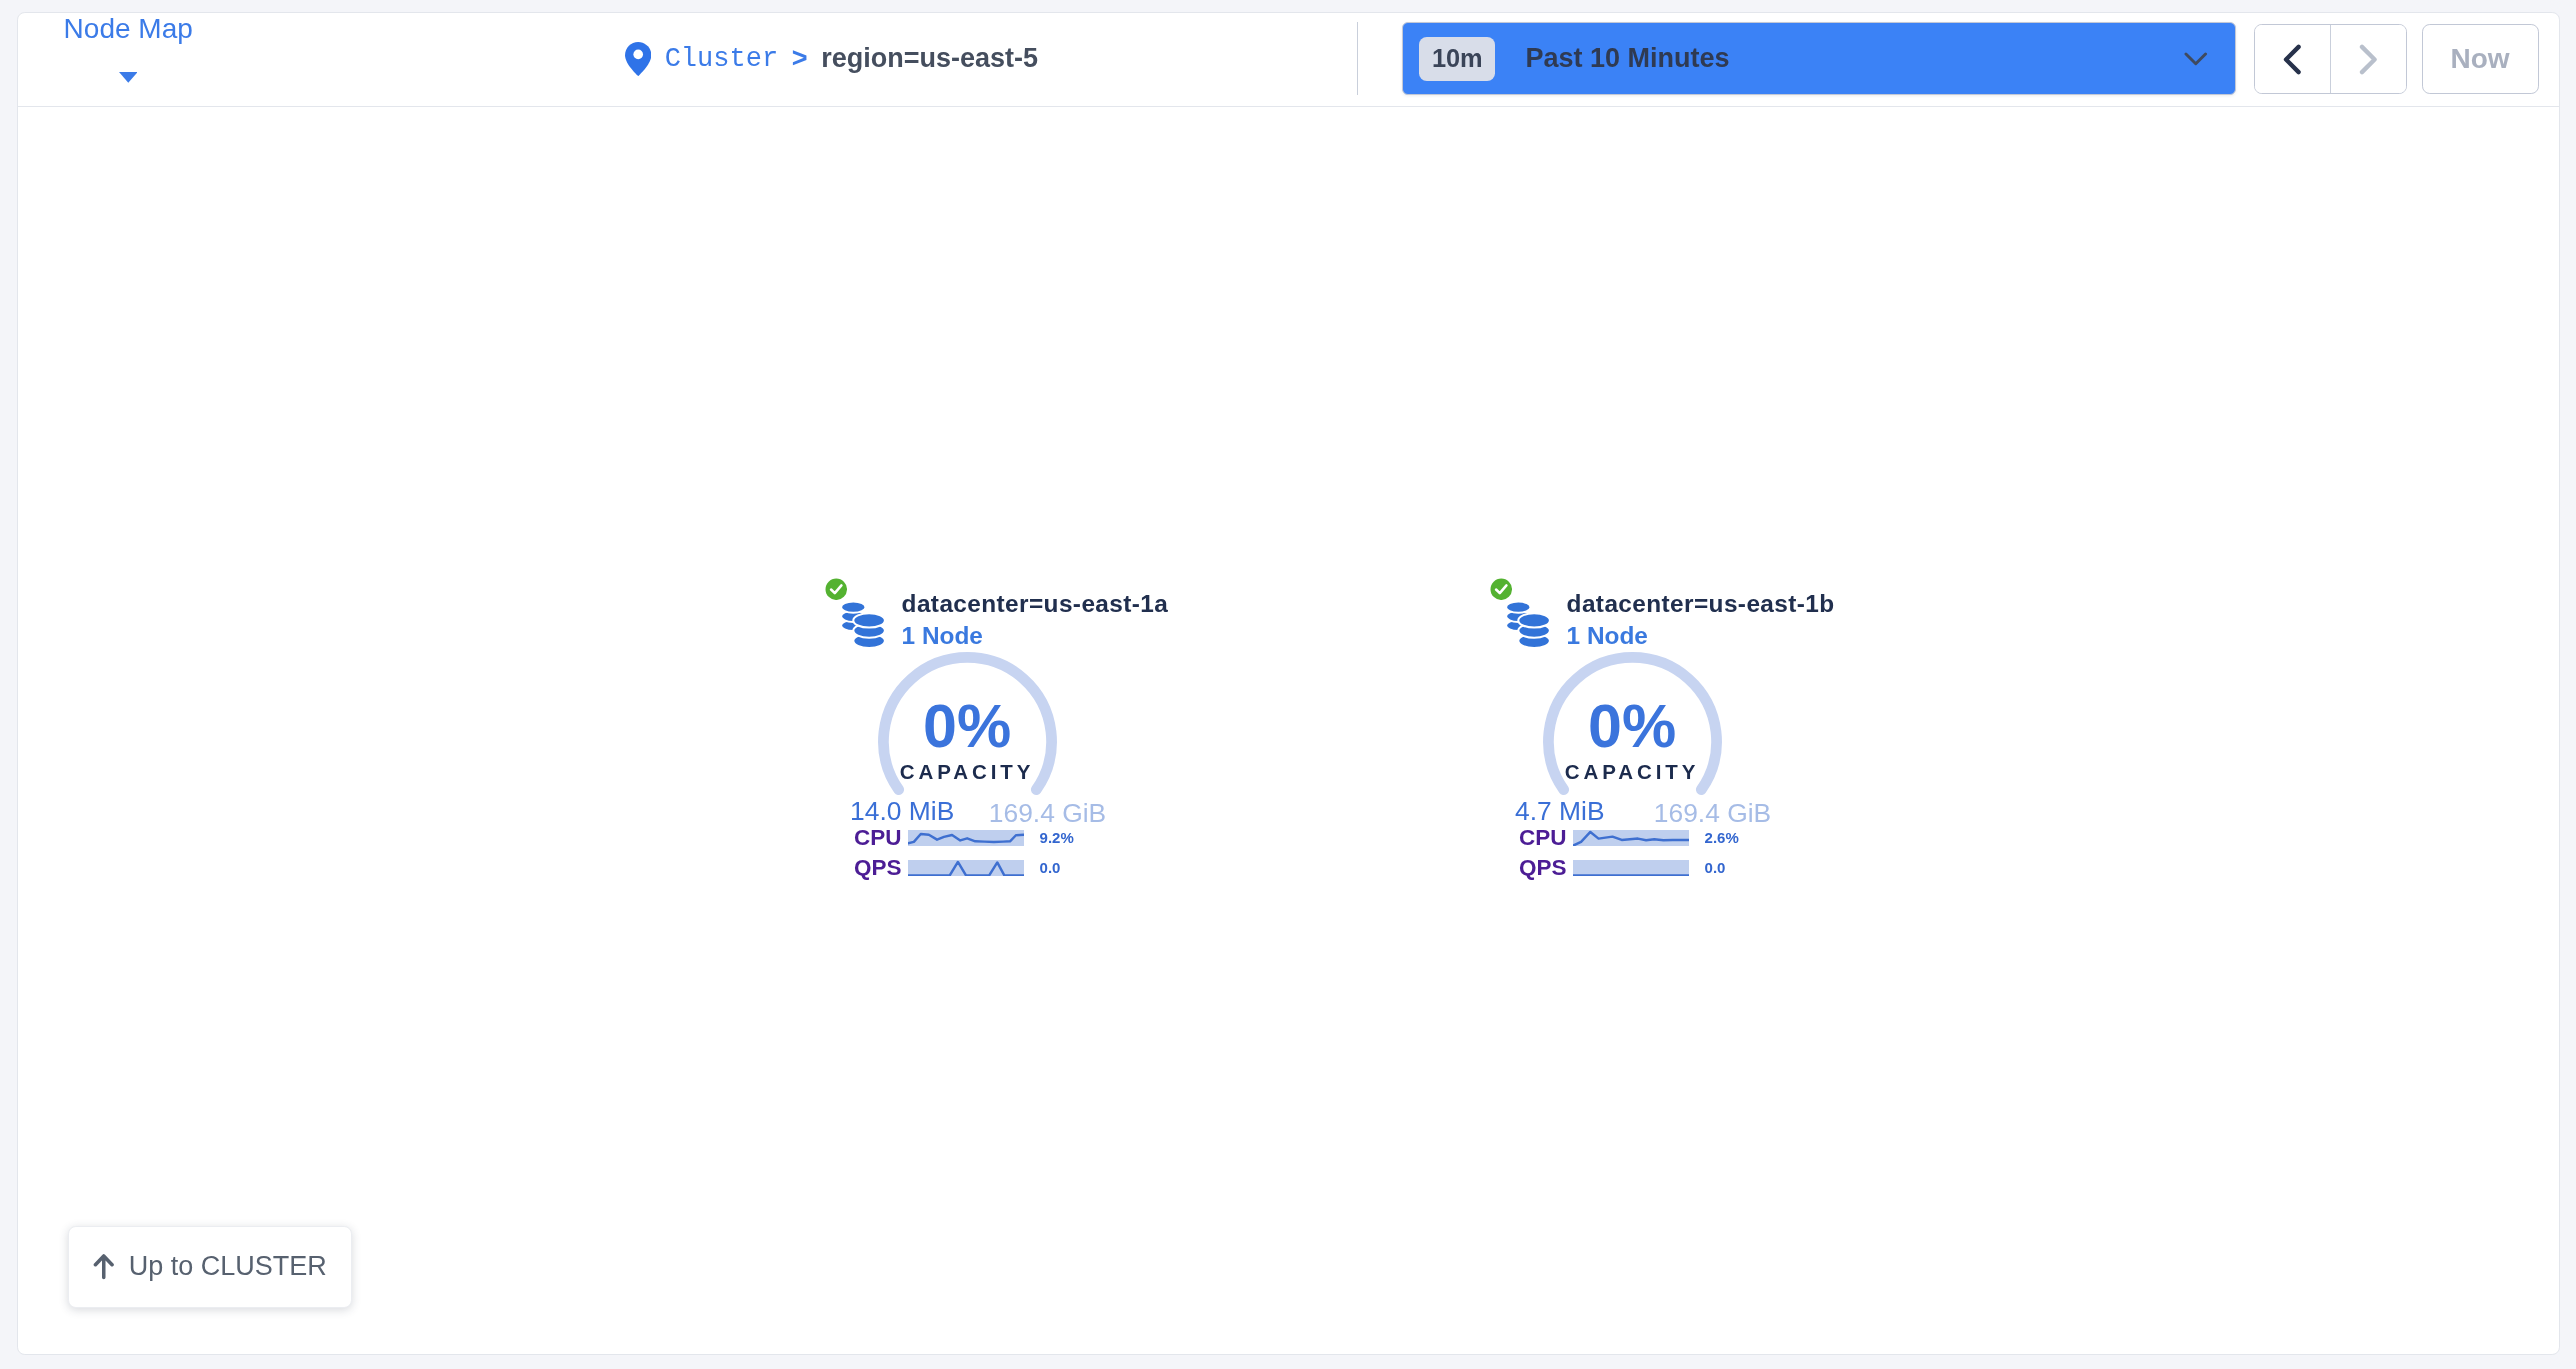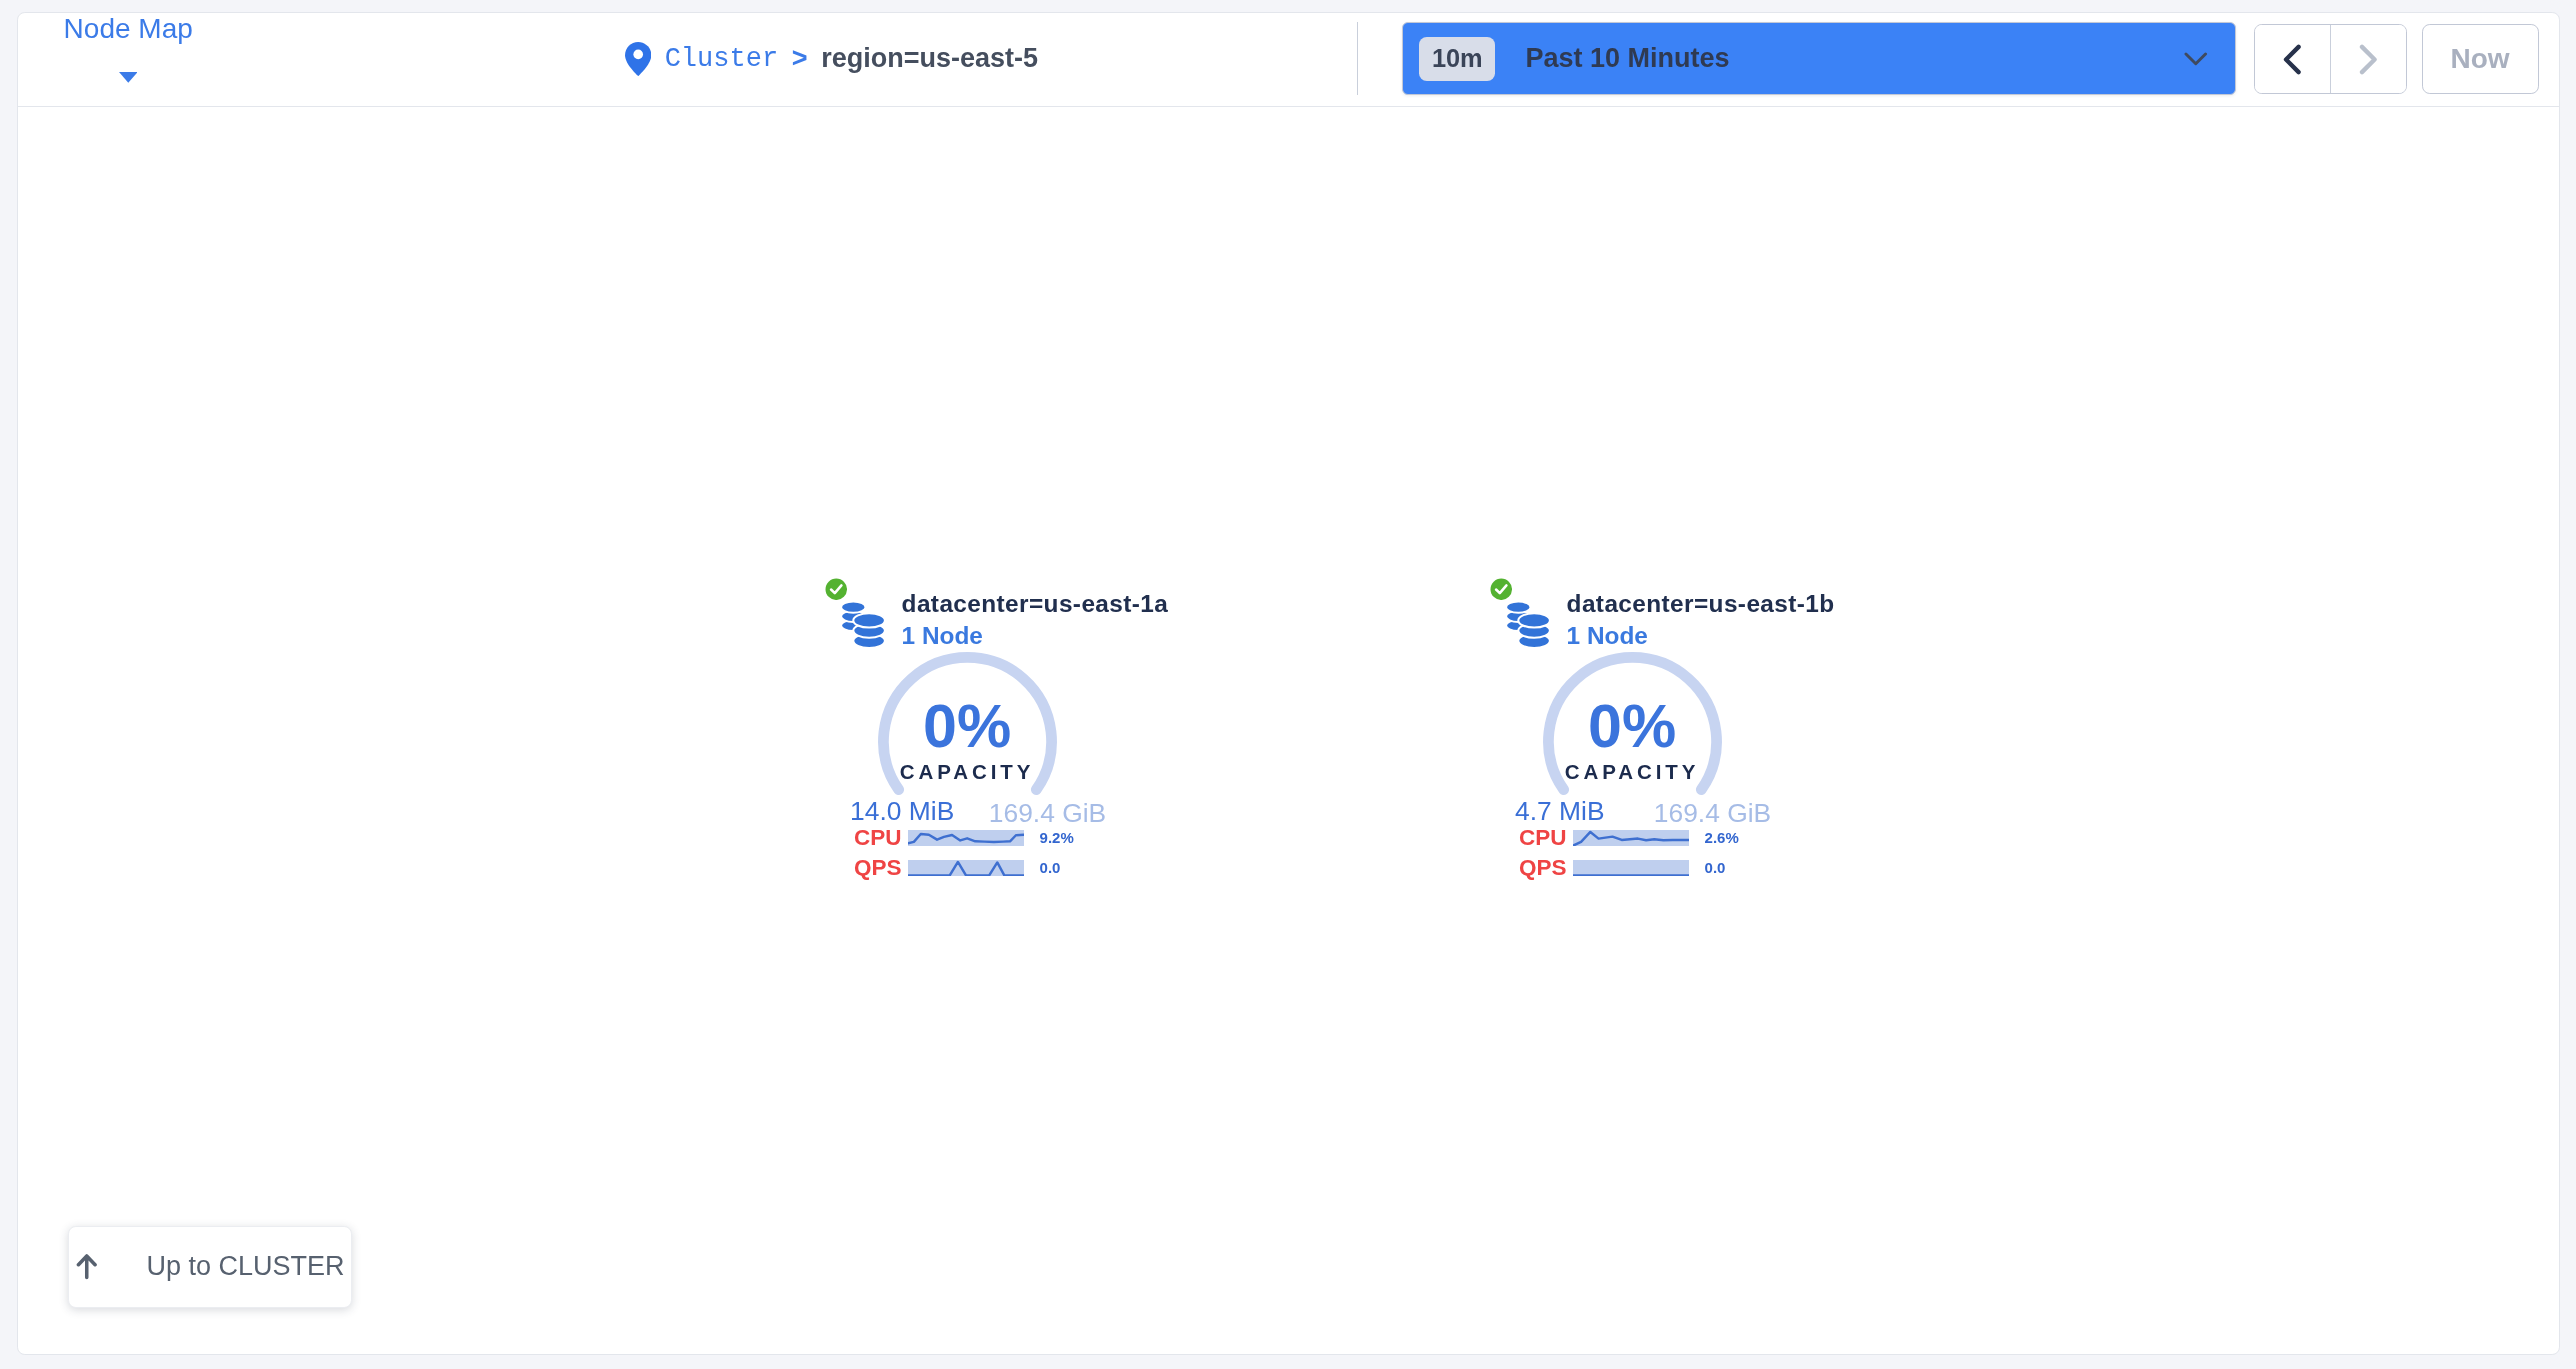--- a/index.html
+++ b/index.html
@@ -32,26 +32,26 @@
   .dc-title{position:absolute;left:73px;top:17.6px;font-size:24.4px;font-weight:700;letter-spacing:0.4px;color:#212f4e;white-space:nowrap;}
   .dc-sub{position:absolute;left:73px;top:49px;font-size:24.4px;font-weight:700;color:#3a79df;white-space:nowrap;}
   .dc-arc{position:absolute;left:31px;top:61px;}
   .dc-pct{position:absolute;left:31px;top:123px;width:215px;text-align:center;font-size:61px;line-height:61px;font-weight:700;color:#3b74dc;}
   .dc-cap{position:absolute;left:31px;top:187px;width:215px;text-align:center;font-size:20.5px;font-weight:700;letter-spacing:3.9px;color:#1c2b4d;}
   .dc-used{position:absolute;left:21.5px;top:223px;font-size:26.4px;color:#3a6fd6;white-space:nowrap;}
   .dc-total{position:absolute;right:25.4px;top:225px;font-size:26.4px;color:#a6bce6;white-space:nowrap;}
   .metric-row{position:absolute;left:0;width:100%;height:21.5px;}
   .metric-row.cpu{top:254px;}
   .metric-row.qps{top:284px;}
-  .m-label{position:absolute;left:25.4px;top:0;font-size:22.5px;line-height:21.5px;font-weight:700;color:#ef4444;}
+  .m-label{position:absolute;left:25.4px;top:0;font-size:22.5px;line-height:21.5px;font-weight:700;color:#4c1d95;}
   .m-spark{position:absolute;left:79px;top:2.9px;width:116px;height:16.6px;background:#bfcfee;display:block;}
   .m-value{position:absolute;left:211px;top:0;font-size:15px;line-height:21.5px;font-weight:700;color:#3366cf;}
 
   
-  .up-btn{position:absolute;left:50px;top:1213px;width:284px;height:82px;background:#fff;border:1px solid #ebedf1;border-radius:7.8px;box-shadow:0 2px 9.8px rgba(40,50,70,0.18);display:flex;align-items:center;justify-content:space-between;gap:12.7px;font-family:inherit;font-size:27px;color:#57616f;cursor:pointer;}
+  .up-btn{position:absolute;left:50px;top:1213px;width:284px;height:82px;background:#fff;border:1px solid #ebedf1;border-radius:7.8px;box-shadow:0 2px 9.8px rgba(40,50,70,0.18);display:flex;align-items:center;justify-content:center;gap:12.7px;font-family:inherit;font-size:27px;color:#57616f;cursor:pointer;}
 </style>
 </head>
 <body>
 
 <div class="panel">
 
   <div class="header">
 
     <div class="view-switcher">
       <span class="view-label">Node Map</span>

